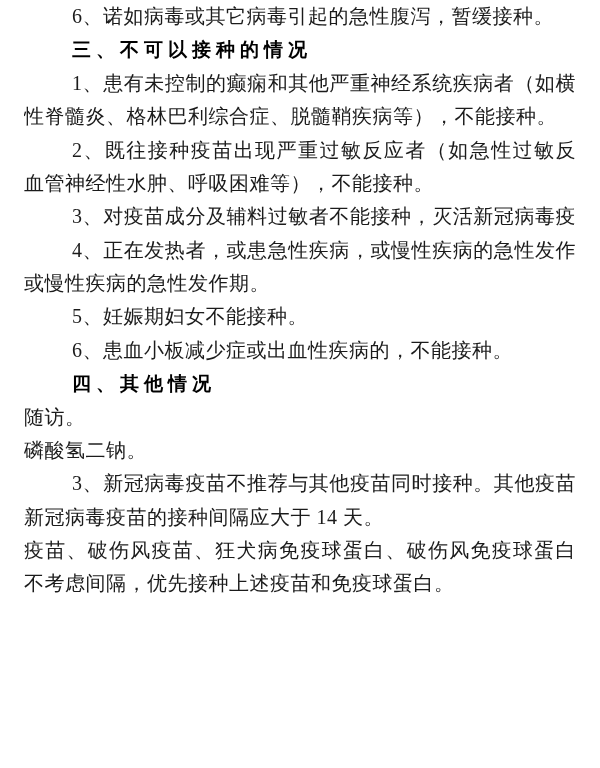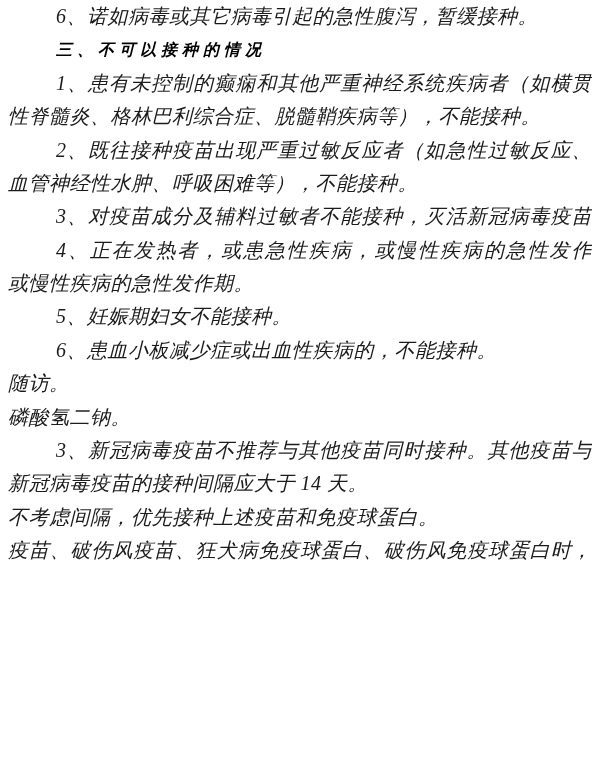--- a/index.html
+++ b/index.html
@@ -7,23 +7,22 @@
     padding: 0;
     width: 600px;
     height: 768px;
     background: #ffffff;
     overflow: hidden;
   }
   .page {
     box-sizing: border-box;
     width: 600px;
     height: 768px;
-    padding: 0 8px;
+    padding: 0 24px;
     background: #ffffff;
-    font-style: italic;
   }
   .line {
     height: 33.39px;
     line-height: 33.39px;
     font-family: "Liberation Serif", "DejaVu Serif", serif;
     font-size: 20px;
     letter-spacing: 0.5px;
     color: #1b1b1b;
     white-space: nowrap;
     overflow: hidden;
@@ -34,39 +33,40 @@
   }
   .line.fill {
     white-space: normal;
     text-align: justify;
     text-align-last: justify;
     -moz-text-align-last: justify;
   }
   .line.heading {
     font-family: "Liberation Sans", "DejaVu Sans", sans-serif;
     font-weight: bold;
-    font-size: 16px;
+    font-size: 19px;
     letter-spacing: 5px;
     color: #000000;
   }
 </style>
 </head>
 <body>
 
 <div class="page">
   <div class="line indent">6、诺如病毒或其它病毒引起的急性腹泻，暂缓接种。</div>
   <div class="line indent heading">三、不可以接种的情况</div>
   <div class="line indent fill">1、患有未控制的癫痫和其他严重神经系统疾病者（如横贯</div>
   <div class="line">性脊髓炎、格林巴利综合症、脱髓鞘疾病等），不能接种。</div>
   <div class="line indent fill">2、既往接种疫苗出现严重过敏反应者（如急性过敏反应、</div>
   <div class="line">血管神经性水肿、呼吸困难等），不能接种。</div>
   <div class="line indent fill">3、对疫苗成分及辅料过敏者不能接种，灭活新冠病毒疫苗</div>
   <div class="line indent fill">4、正在发热者，或患急性疾病，或慢性疾病的急性发作期，</div>
   <div class="line">或慢性疾病的急性发作期。</div>
   <div class="line indent">5、妊娠期妇女不能接种。</div>
   <div class="line indent">6、患血小板减少症或出血性疾病的，不能接种。</div>
+  <div class="line indent heading">四、其他情况</div>
   <div class="line">随访。</div>
   <div class="line">磷酸氢二钠。</div>
   <div class="line indent fill">3、新冠病毒疫苗不推荐与其他疫苗同时接种。其他疫苗与</div>
   <div class="line">新冠病毒疫苗的接种间隔应大于 14 天。</div>
+  <div class="line fill">疫苗、破伤风疫苗、狂犬病免疫球蛋白、破伤风免疫球蛋白时，</div>
   <div class="line">不考虑间隔，优先接种上述疫苗和免疫球蛋白。</div>
-  <div class="line fill">疫苗、破伤风疫苗、狂犬病免疫球蛋白、破伤风免疫球蛋白时，</div>
 </div>
 
 </body></html>

